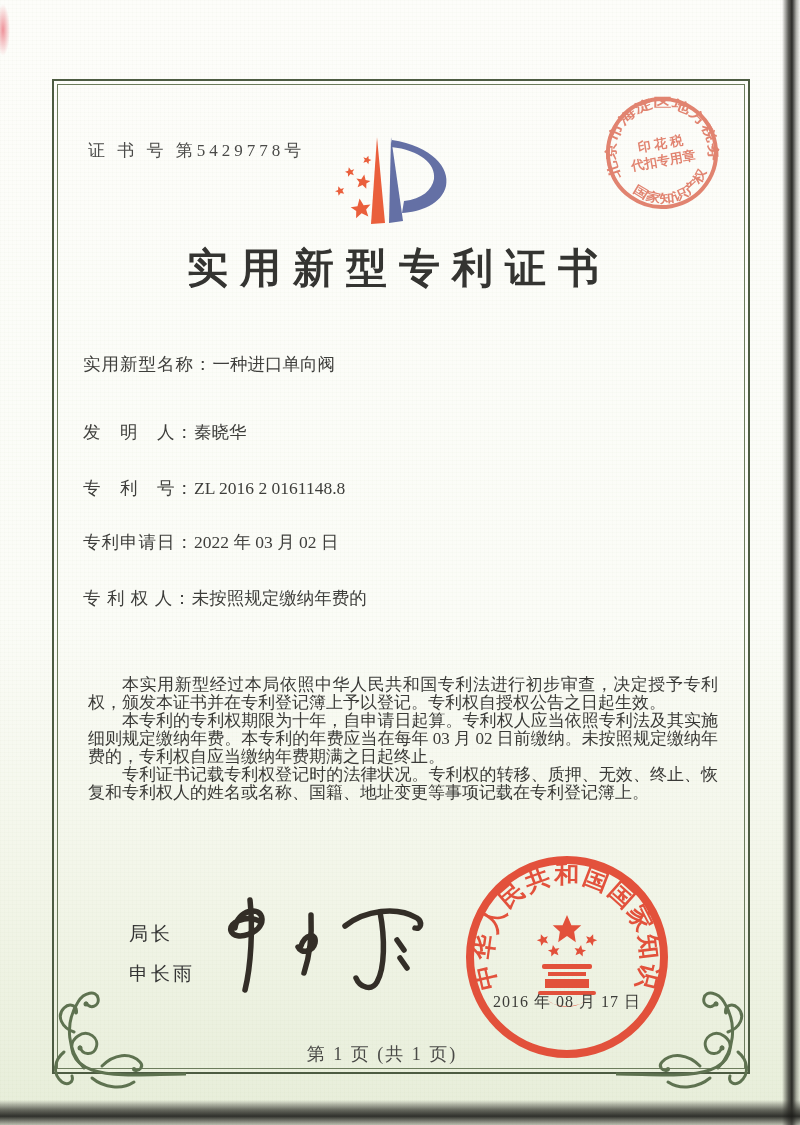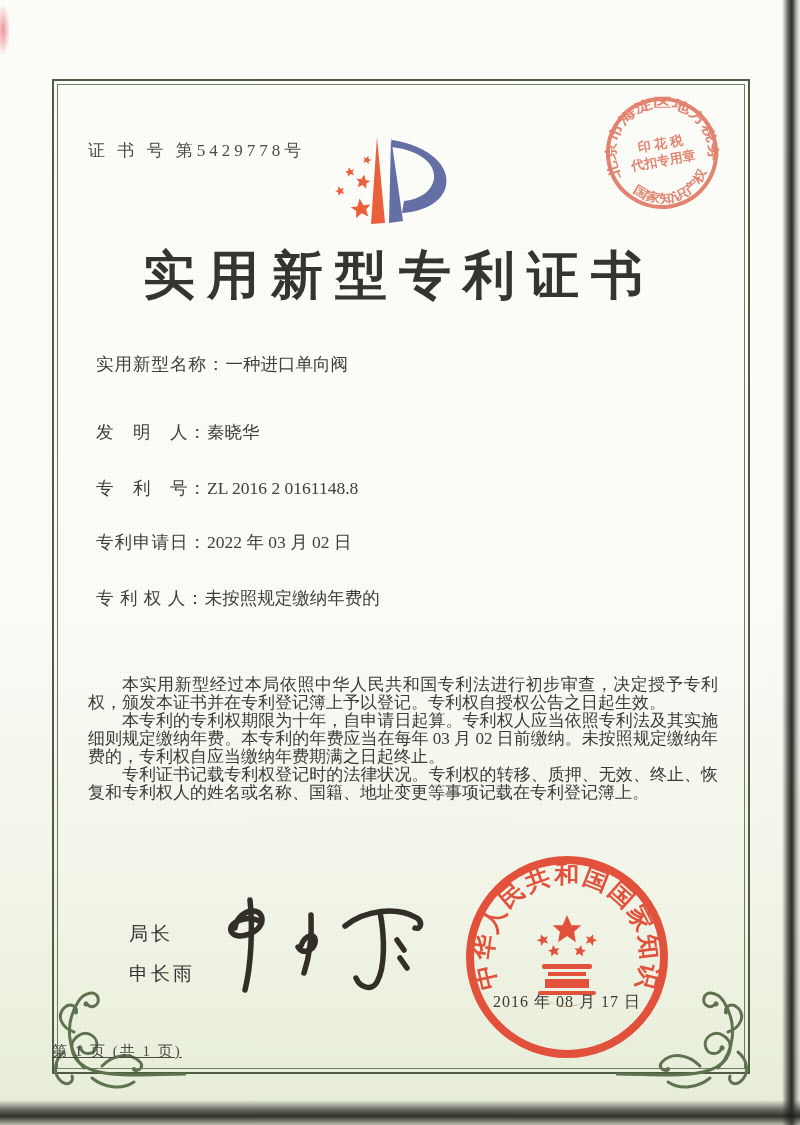--- a/index.html
+++ b/index.html
@@ -9,36 +9,36 @@
   .texture{position:absolute;inset:0;pointer-events:none;opacity:.5;
     background:
       repeating-linear-gradient(0deg, rgba(150,175,120,.06) 0 1px, transparent 1px 4px),
       repeating-linear-gradient(90deg, rgba(150,175,120,.05) 0 1px, transparent 1px 4px);}
   .frame{position:absolute;left:52px;top:79px;width:694px;height:991px;
          border:2px solid #4d5c42;}
   .frame-inner{position:absolute;inset:3px;border:1px solid #6c7c5c;}
   .certnum{position:absolute;left:88px;top:139px;font-size:17px;color:#4a4a48;letter-spacing:4px;}
   .logo{position:absolute;left:328px;top:118px;}
   .title{position:absolute;left:52px;top:241px;width:694px;text-align:center;
-         font-size:52px;font-weight:600;color:#343431;letter-spacing:12px;}
-  .field{position:absolute;left:96px;font-size:17.5px;color:#3e3e3b;white-space:nowrap;}
+         font-size:41px;font-weight:600;color:#343431;letter-spacing:12px;}
+  .field{position:absolute;left:83px;font-size:17.5px;color:#3e3e3b;white-space:nowrap;}
   .field .lab{letter-spacing:1px;}
   .paras{position:absolute;left:88px;top:676px;width:630px;font-size:17px;
          line-height:18px;color:#3a3a37;text-align:justify;}
   .paras p{margin:0;text-indent:2em;}
   .signer{position:absolute;left:113px;top:921px;font-size:19px;color:#333;
           font-family:Liberation Sans, sans-serif;letter-spacing:3px;margin-left:16px;}
   .signer div{margin-bottom:14px;}
   .signature{position:absolute;left:205px;top:888px;}
   .seal{position:absolute;left:462px;top:852px;opacity:.93;}
   .seal-date{position:absolute;left:462px;top:992px;width:210px;text-align:center;
              font-size:16px;color:#3c3c38;letter-spacing:1px;}
   .stamp{position:absolute;left:602px;top:93px;transform:rotate(-10deg);opacity:.85;}
-  .footer{position:absolute;left:52px;top:1042px;width:660px;
-          font-size:15px;color:#4a4a47;letter-spacing:2px;text-decoration:underline;}
+  .footer{position:absolute;left:52px;top:1042px;width:660px;text-align:center;
+          font-size:18px;color:#4a4a47;letter-spacing:2px;}
   .flourish{position:absolute;}
   .flourish.bl{left:34px;top:982px;}
   .flourish.br{left:616px;top:982px;transform:scaleX(-1);}
   .edge-right{position:absolute;top:0;left:782px;width:18px;height:1125px;
     background:linear-gradient(90deg,rgba(50,50,45,0) 0%,rgba(45,45,40,.75) 35%,rgba(25,25,22,.92) 55%,rgba(90,90,85,.45) 80%,rgba(200,200,195,.25) 100%);}
   .edge-bottom{position:absolute;left:0;top:1100px;width:800px;height:25px;
     background:linear-gradient(180deg,rgba(50,50,45,0) 0%,rgba(45,45,40,.7) 40%,rgba(28,28,25,.9) 65%,rgba(120,120,112,.4) 100%);}
   .smudge{position:absolute;left:-4px;top:4px;width:14px;height:52px;border-radius:50%;
     background:radial-gradient(closest-side,rgba(235,120,130,.8),rgba(235,120,130,0));}
 </style>

